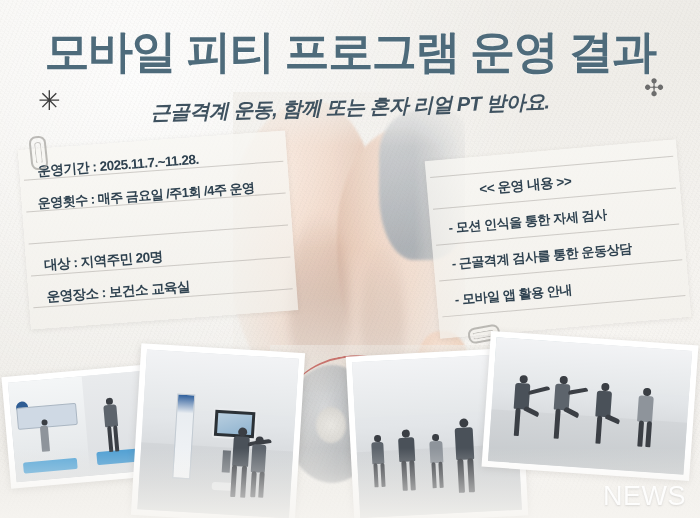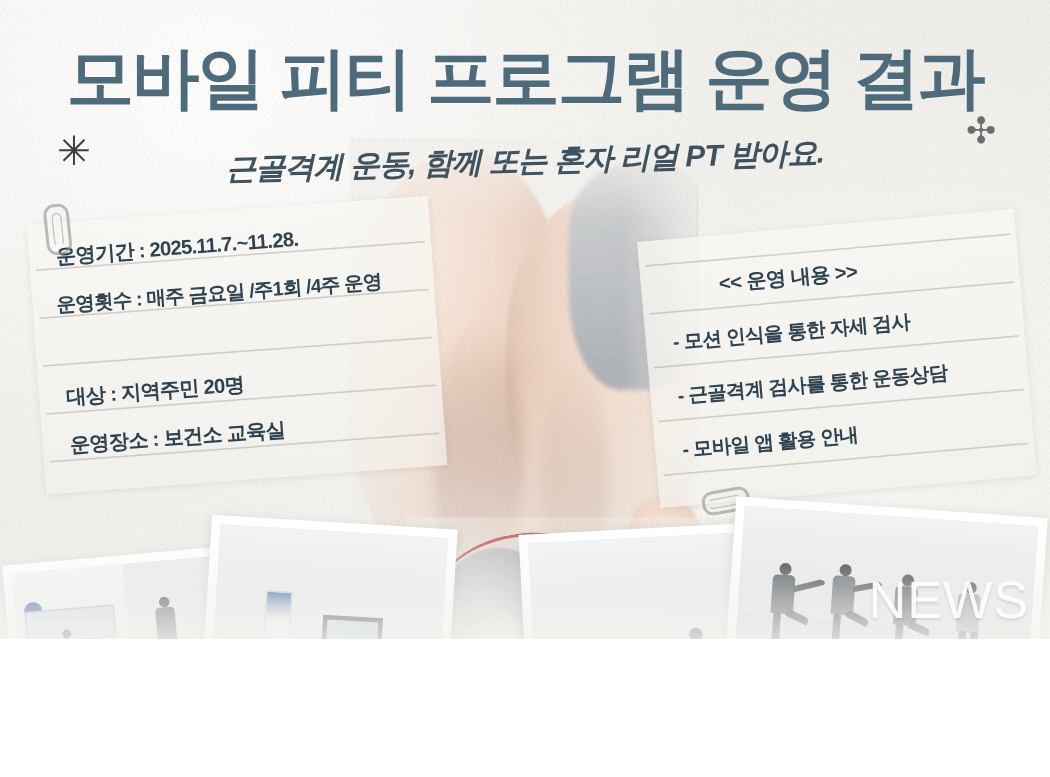--- a/index.html
+++ b/index.html
@@ -7,21 +7,21 @@
     padding: 0;
     background: #ffffff;
   }
   body {
     font-family: "Liberation Sans", sans-serif;
   }
 
   #poster {
     position: relative;
     width: 700px;
-    height: 426px;
+    height: 518px;
     overflow: hidden;
     background:
       radial-gradient(circle at 20% 15%, rgba(255,255,255,0.9) 0%, rgba(255,255,255,0) 55%),
       radial-gradient(circle at 80% 80%, rgba(250,248,245,0.9) 0%, rgba(255,255,255,0) 60%),
       linear-gradient(160deg, #f3f1ed 0%, #eeece7 40%, #f2f0ec 70%, #eceae5 100%);
   }
 
   
   .grain {
     position: absolute;
@@ -373,21 +373,21 @@
     font-weight: 700;
     font-size: 40px;
     letter-spacing: -1px;
     color: rgba(255,255,255,.93);
     text-shadow: 0 1px 2px rgba(120,120,120,.25);
     line-height: 1;
   }
   .wm-sub {
     font-family: "Liberation Sans", sans-serif;
     font-weight: 400;
-    font-size: 35px;
+    font-size: 27px;
     letter-spacing: .5px;
     color: rgba(255,255,255,.92);
     text-shadow: 0 1px 2px rgba(120,120,120,.22);
     line-height: 1;
   }
 
   
   .bottom-fade {
     position: absolute;
     left: 0; right: 0; bottom: 0;

